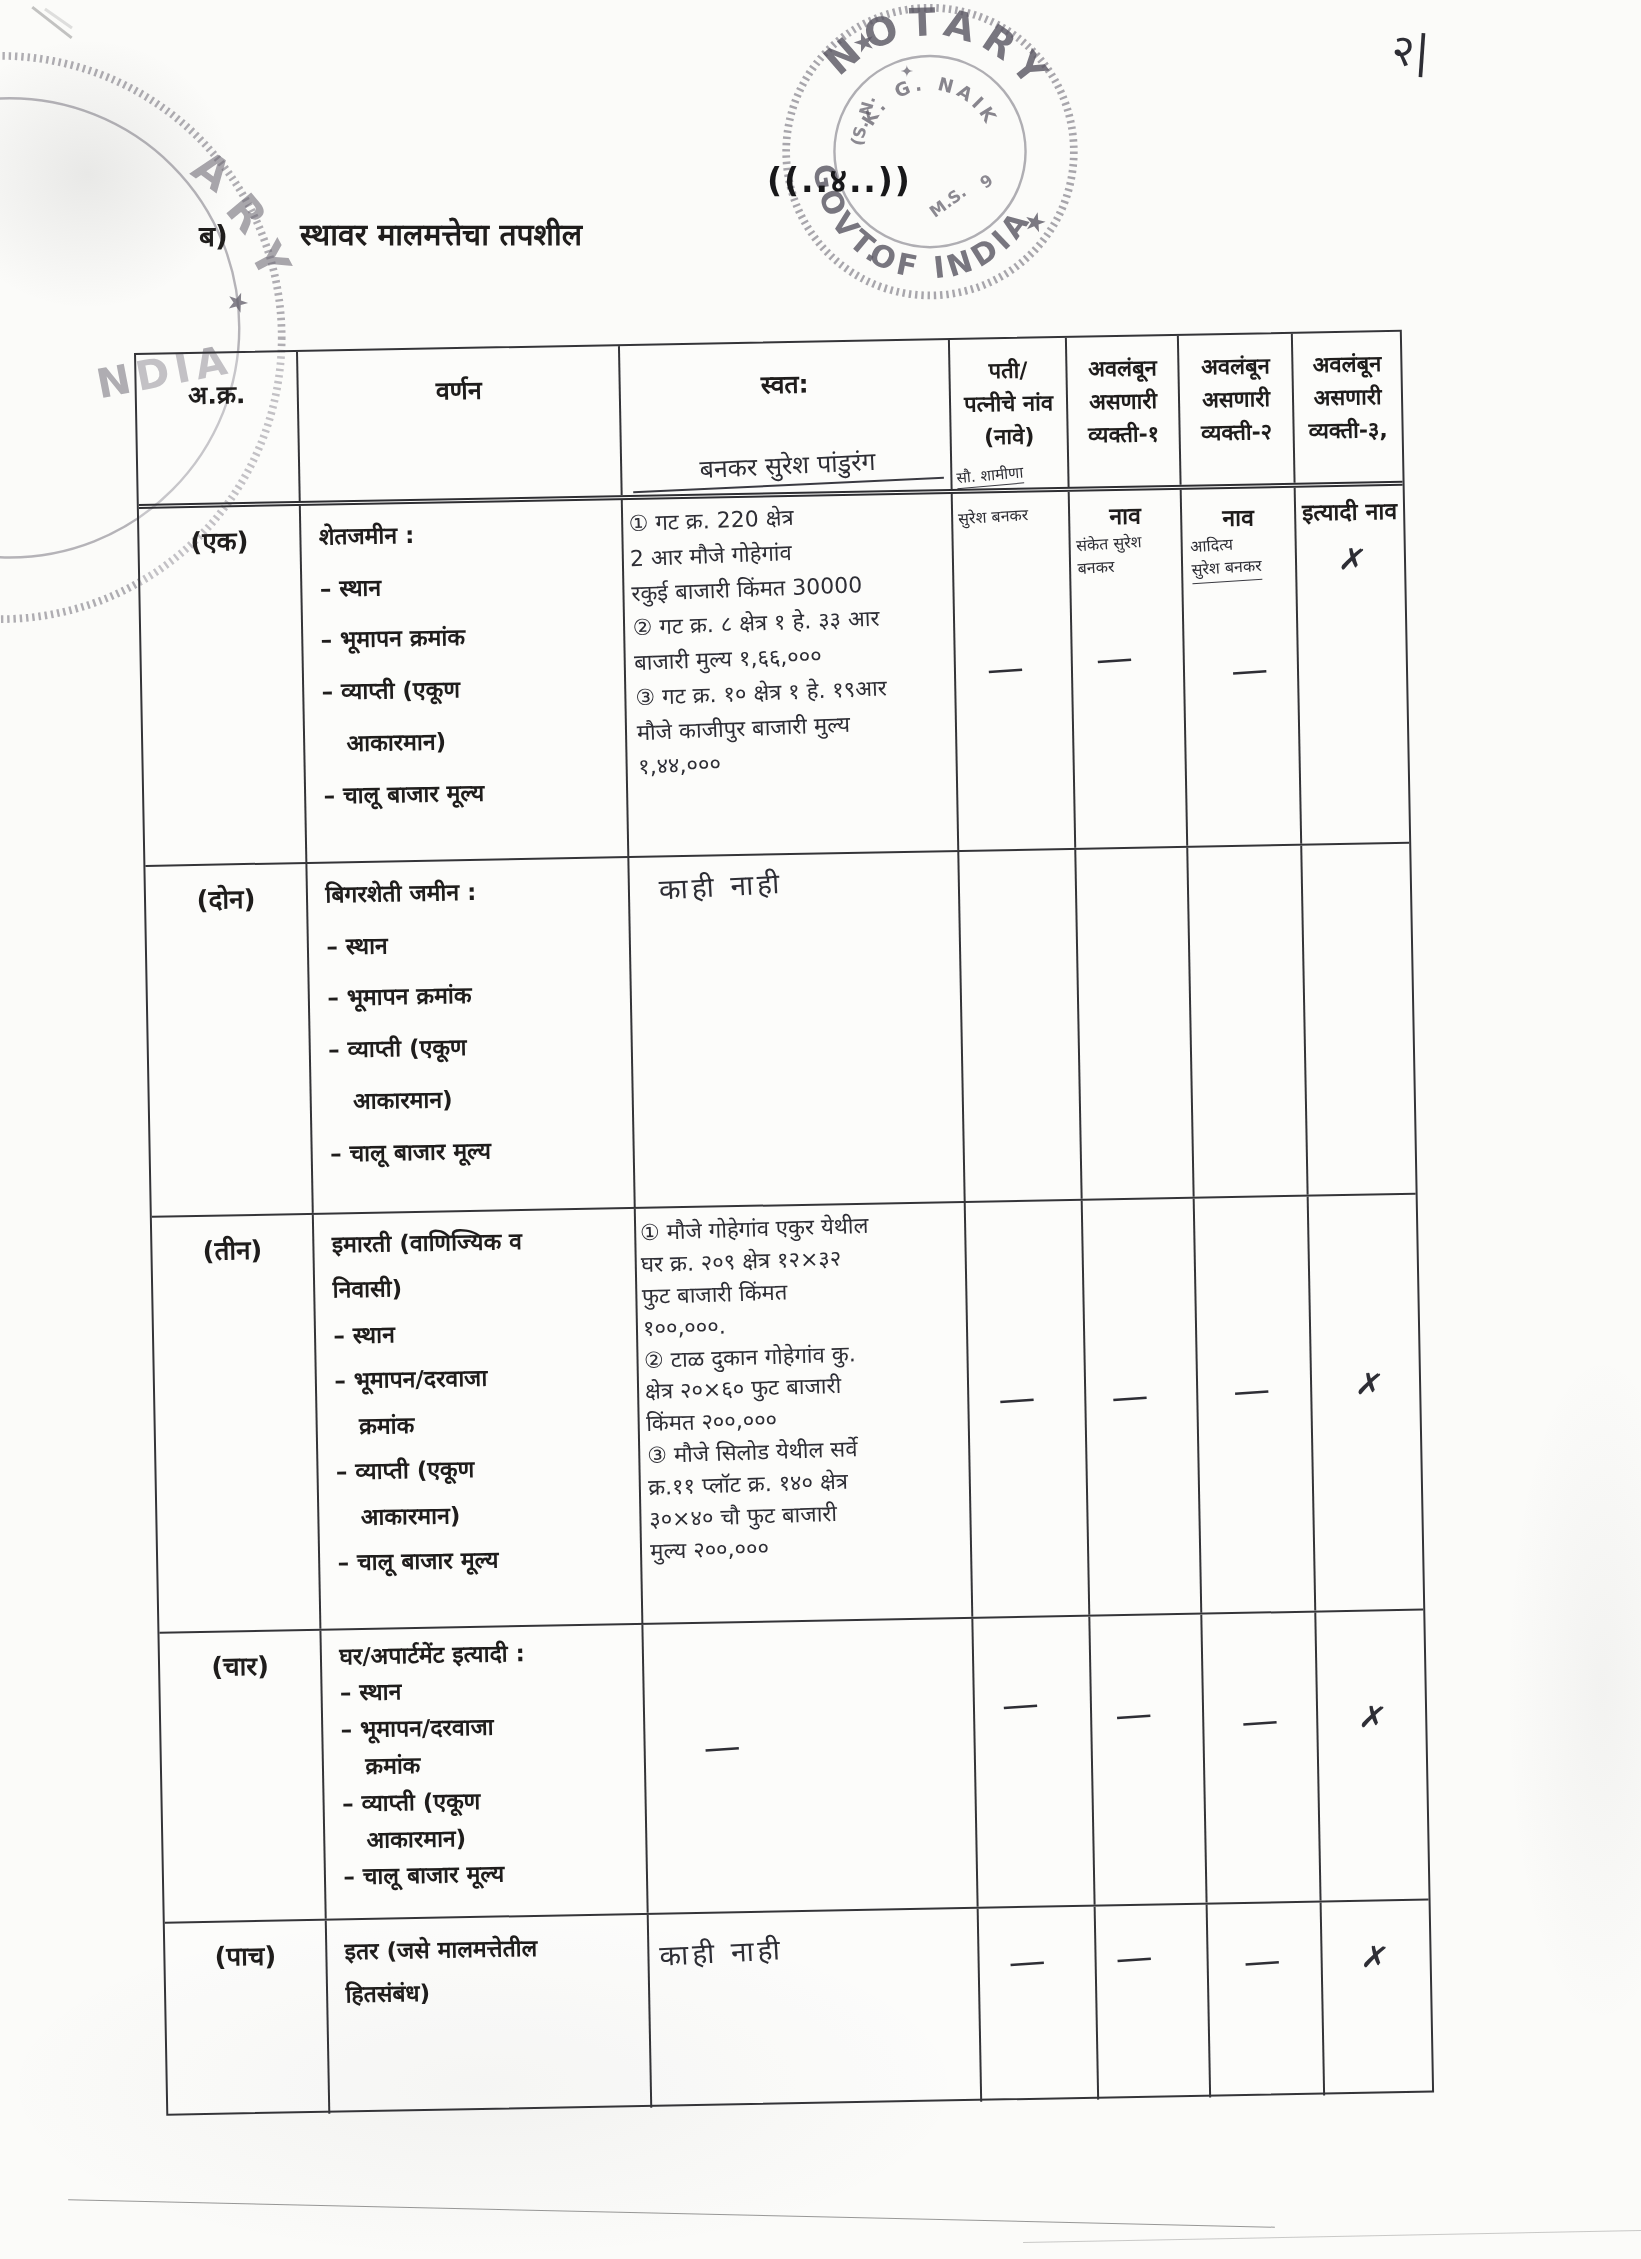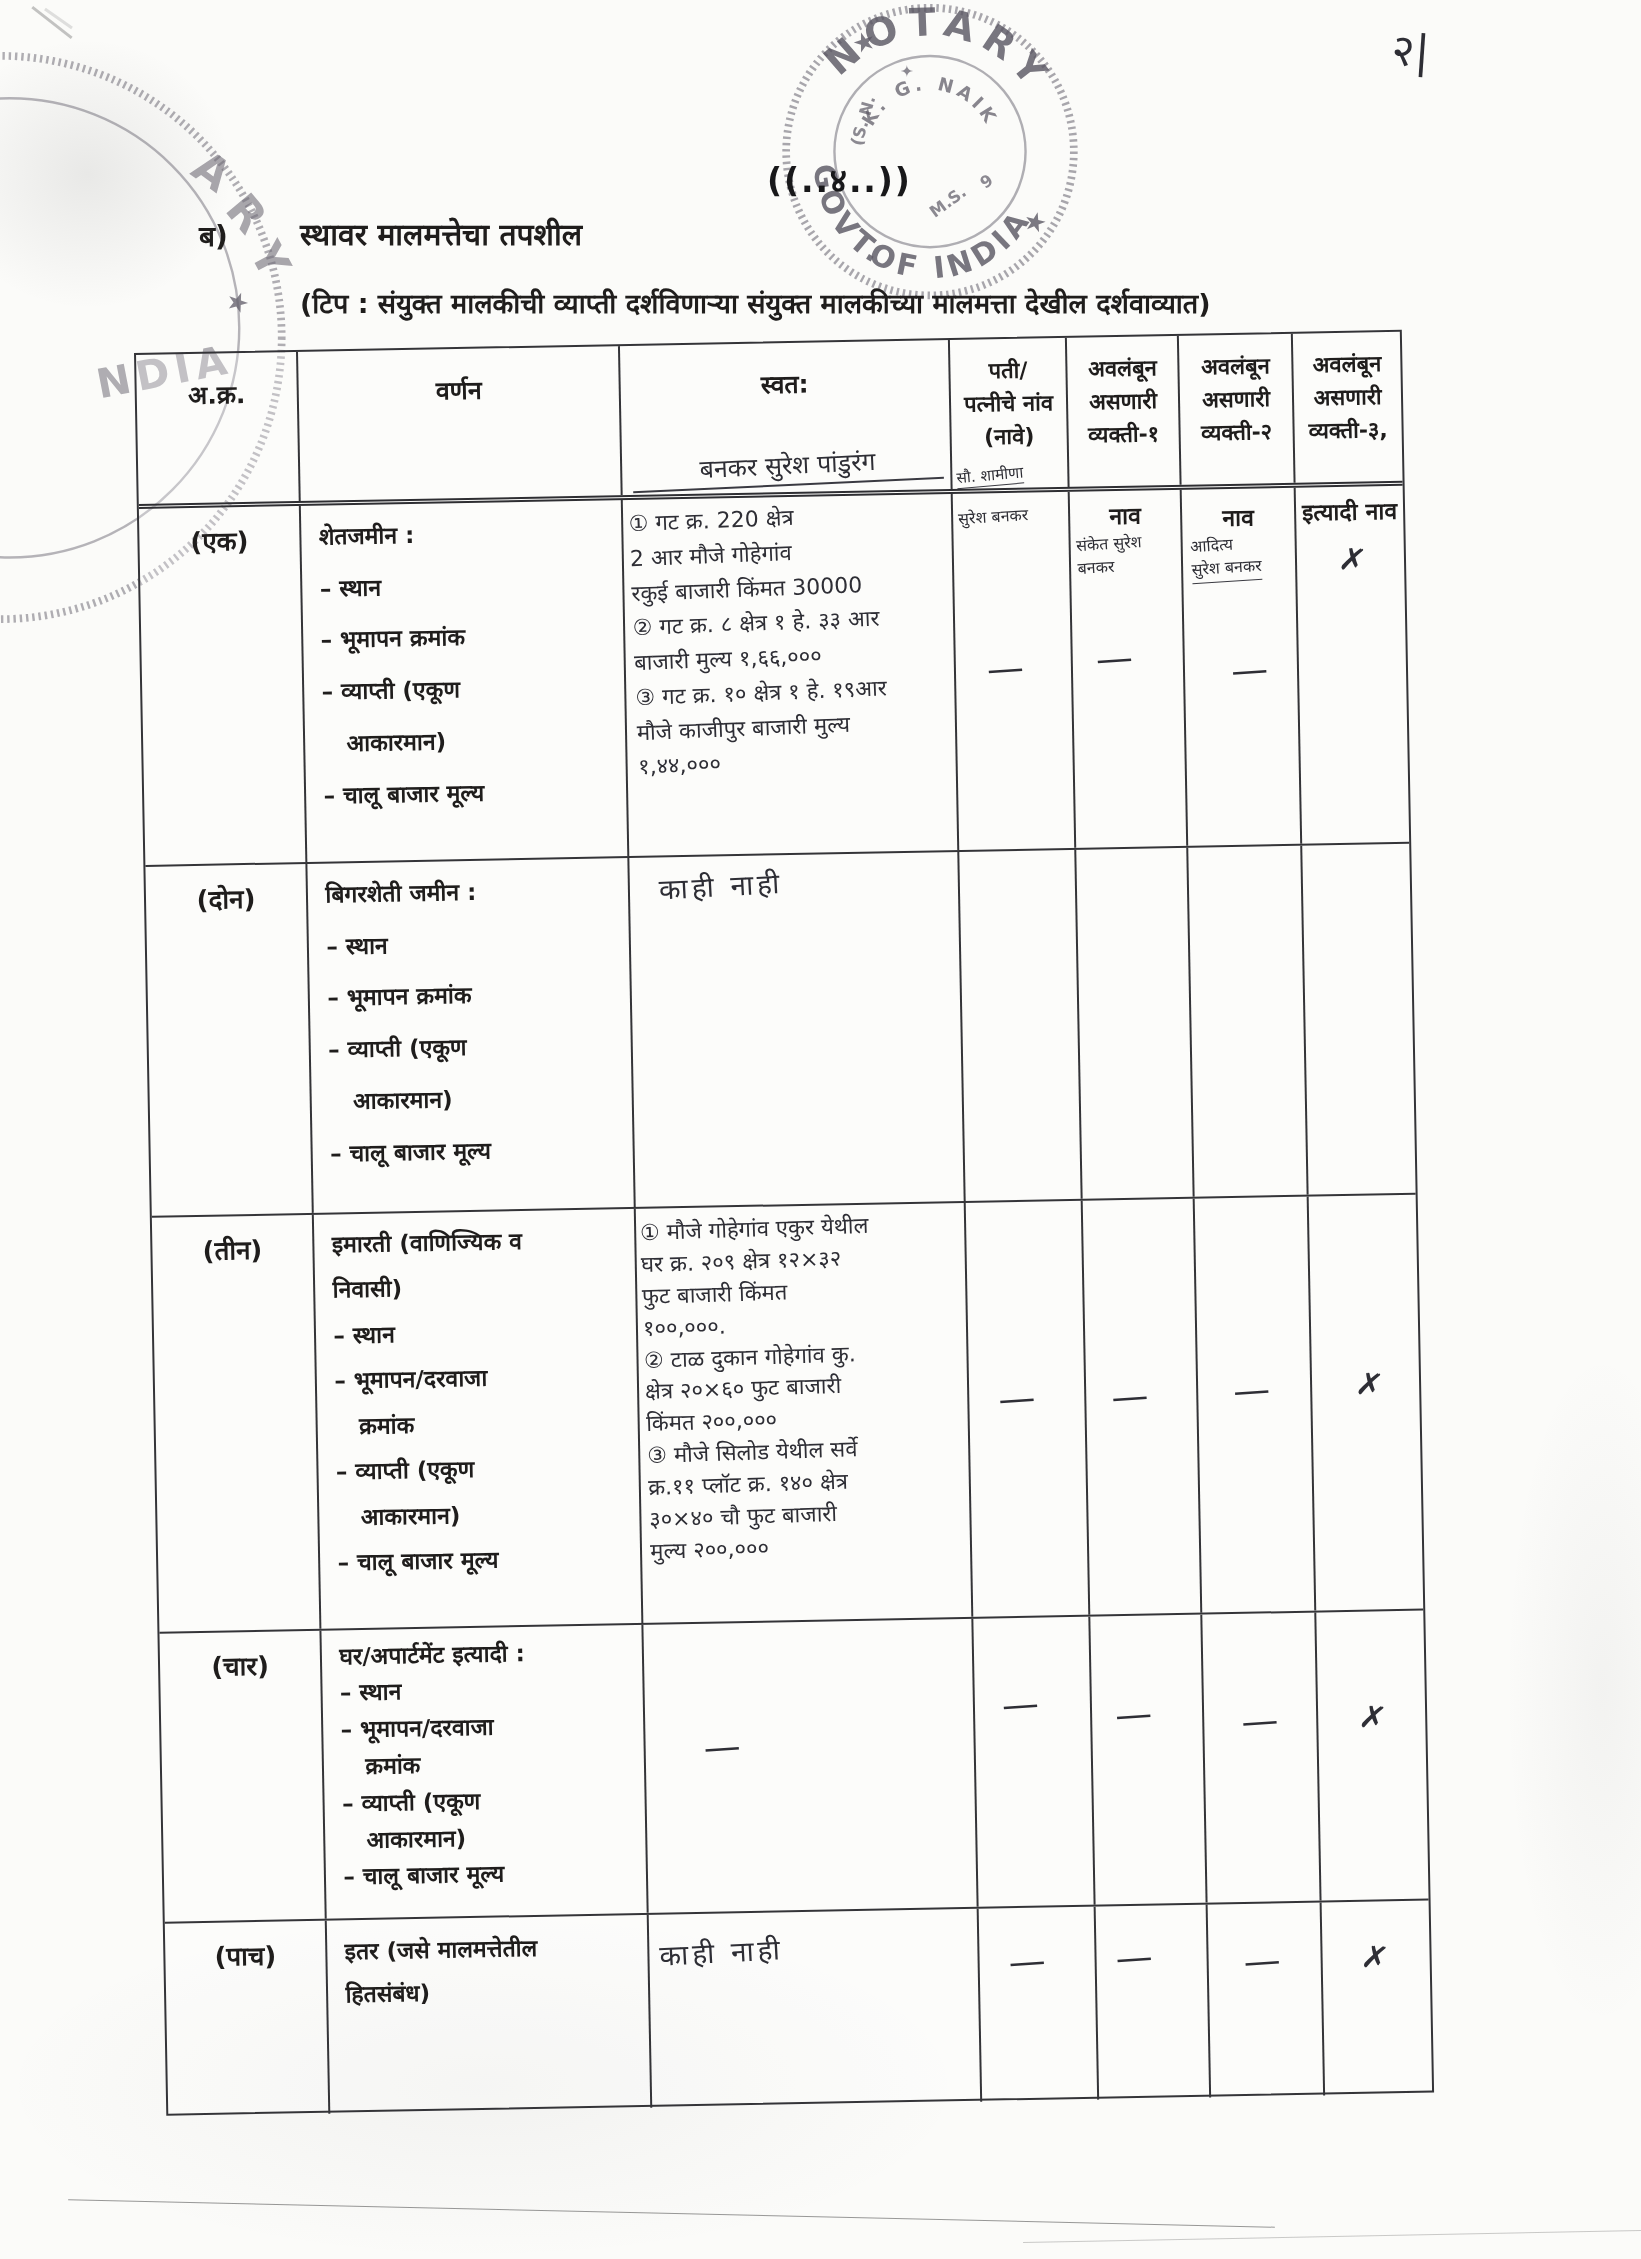--- a/index.html
+++ b/index.html
@@ -132,21 +132,20 @@
     <text x="230" y="196" transform="rotate(-34 230 196)" class="st-small">9</text>
     <text x="178" y="226" transform="rotate(-36 178 226)" class="st-small">M.S.</text>
     <text x="142" y="80" class="st-small">✦</text>
     <text x="96" y="56" transform="rotate(-18 96 56)" class="st-star">★</text>
     <text x="268" y="236" transform="rotate(14 268 236)" class="st-star">★</text>
   </svg>
 
   <div class="stamp-page-number">((..४..))</div>
   <div class="section-label">ब)</div>
   <div class="doc-title">स्थावर मालमत्तेचा तपशील</div>
-  <div class="doc-note">(टिप : संयुक्त मालकीची व्याप्ती दर्शविणाऱ्या संयुक्त मालकीच्या मालमत्ता देखील दर्शवाव्यात)</div>
 
   <div class="tbl">
 
     <div class="trow hdr h160">
       <div class="cell c1 hcell big">अ.क्र.</div>
       <div class="cell c2 hcell big">वर्णन</div>
       <div class="cell c3">
         <div class="hcell big">स्वत:</div>
         <div class="hw-block hw-name-self">बनकर सुरेश पांडुरंग</div>
       </div>

